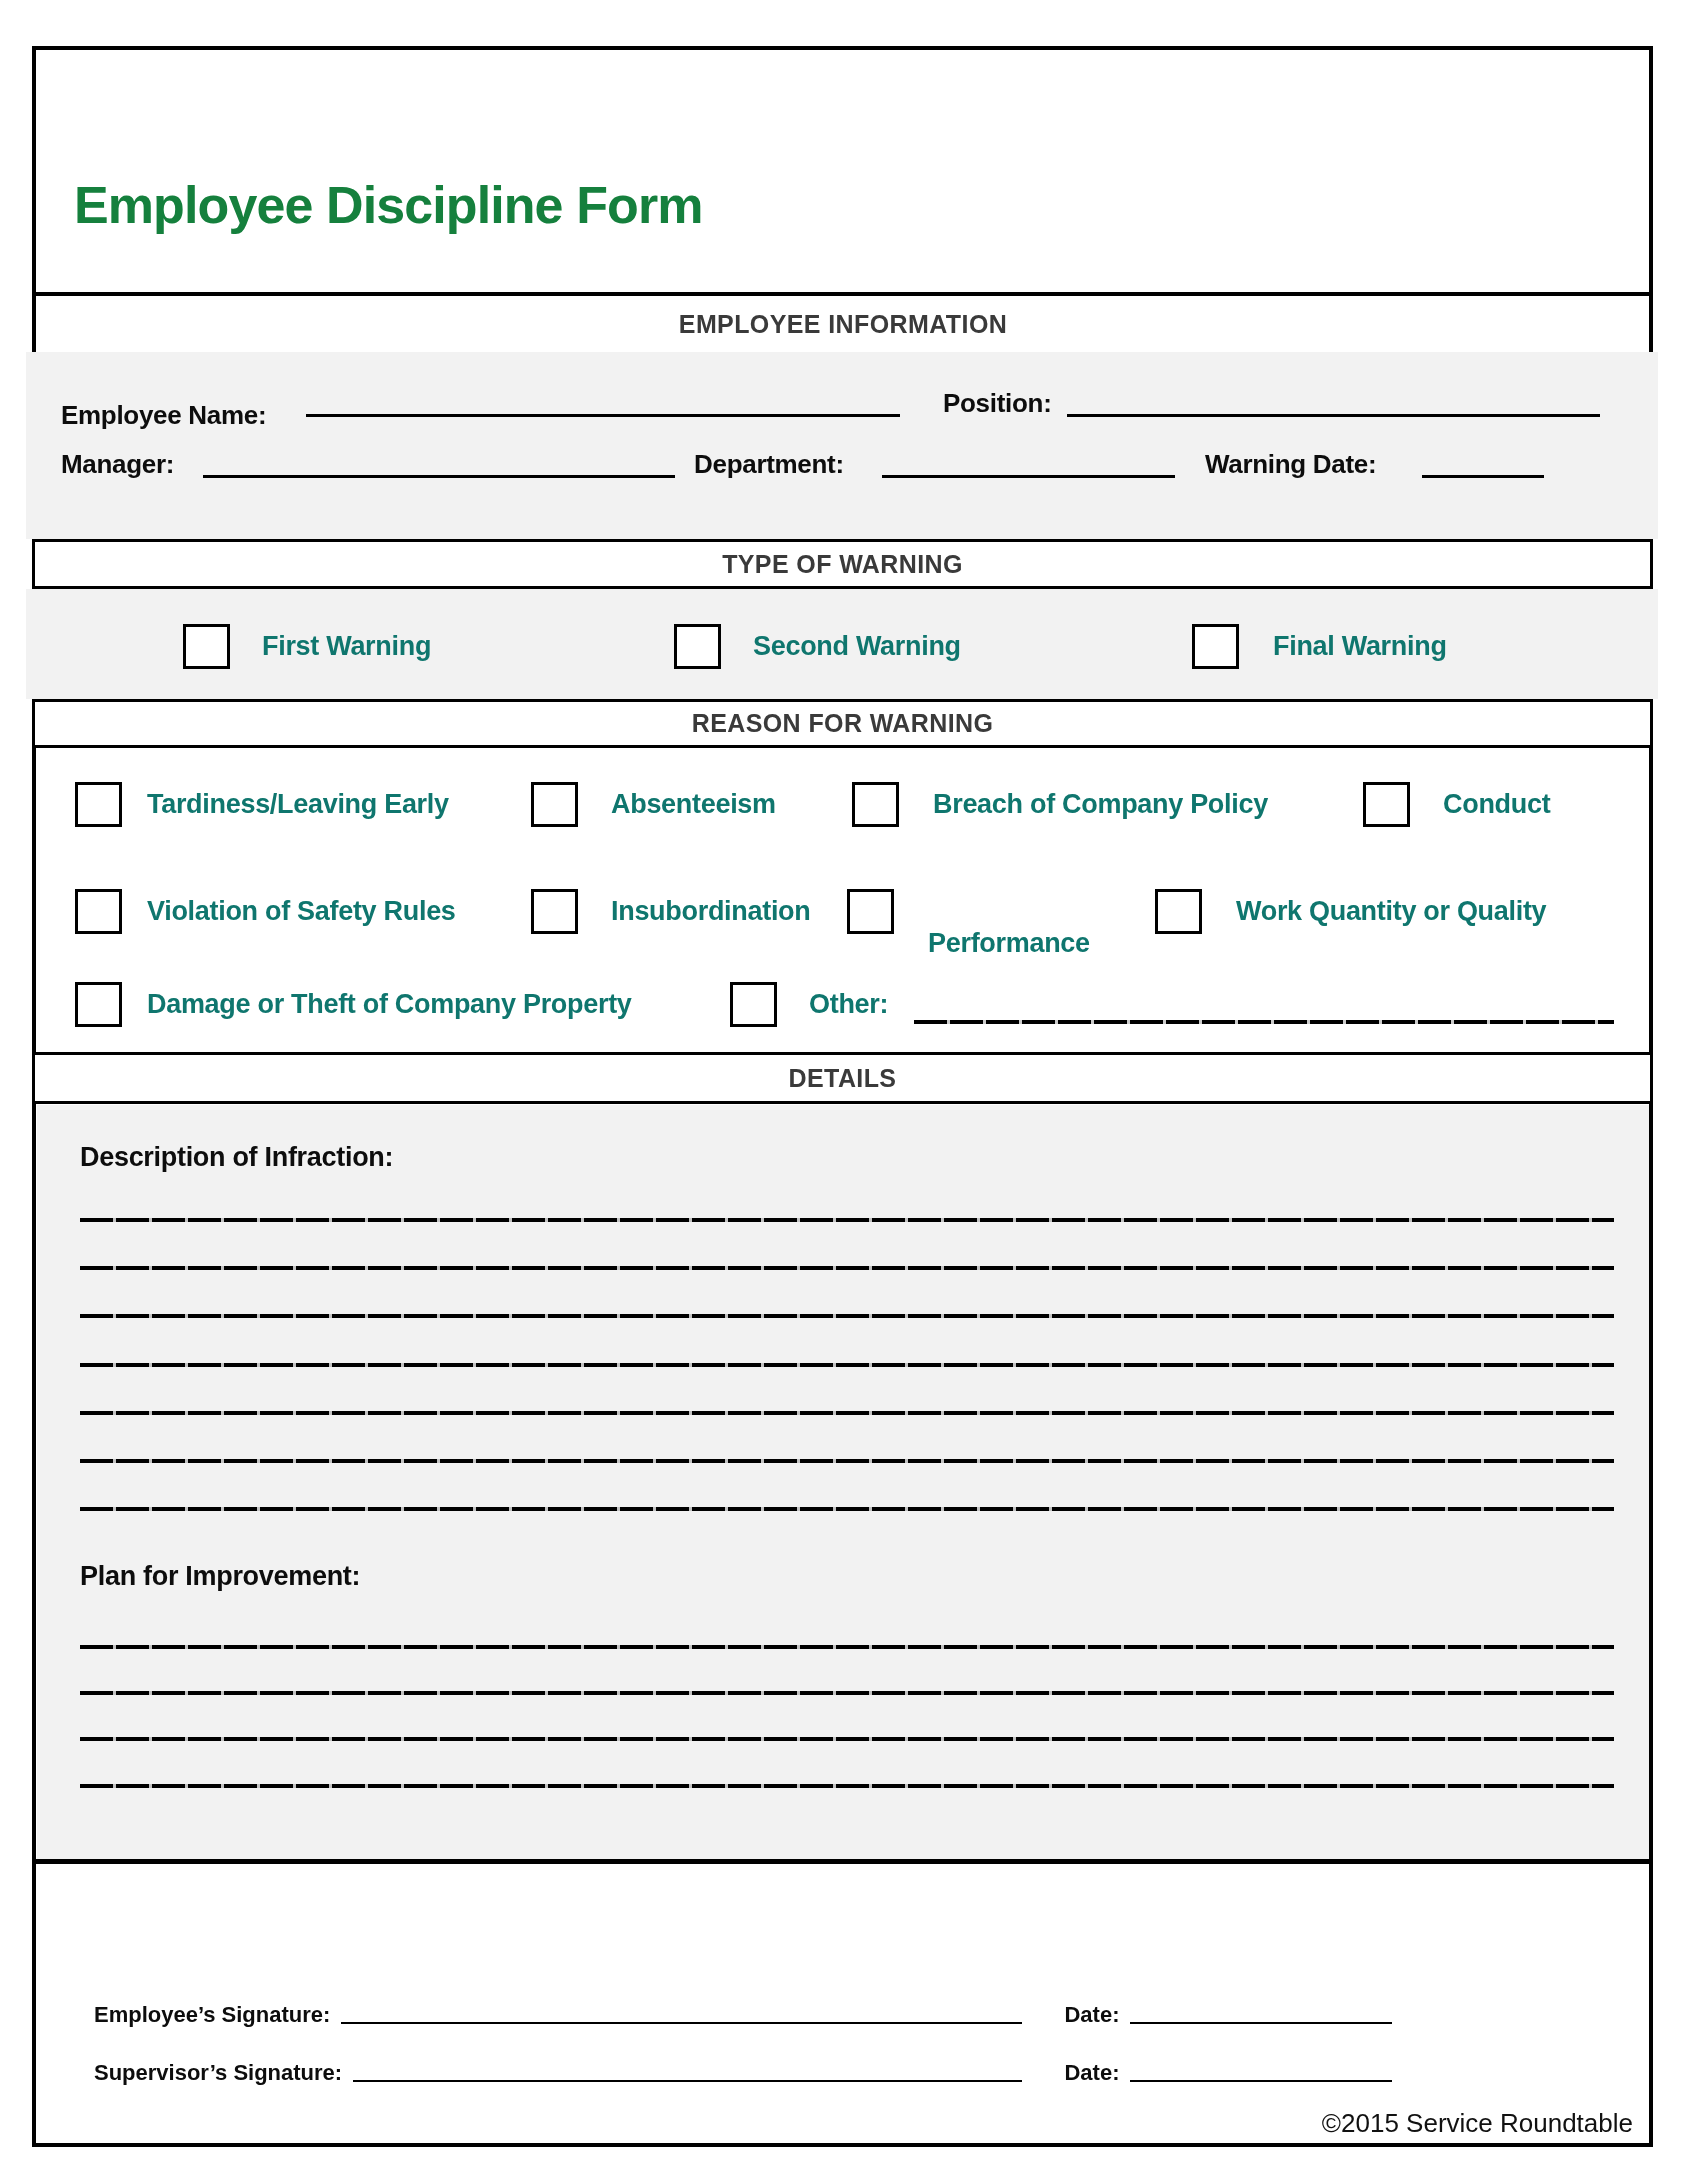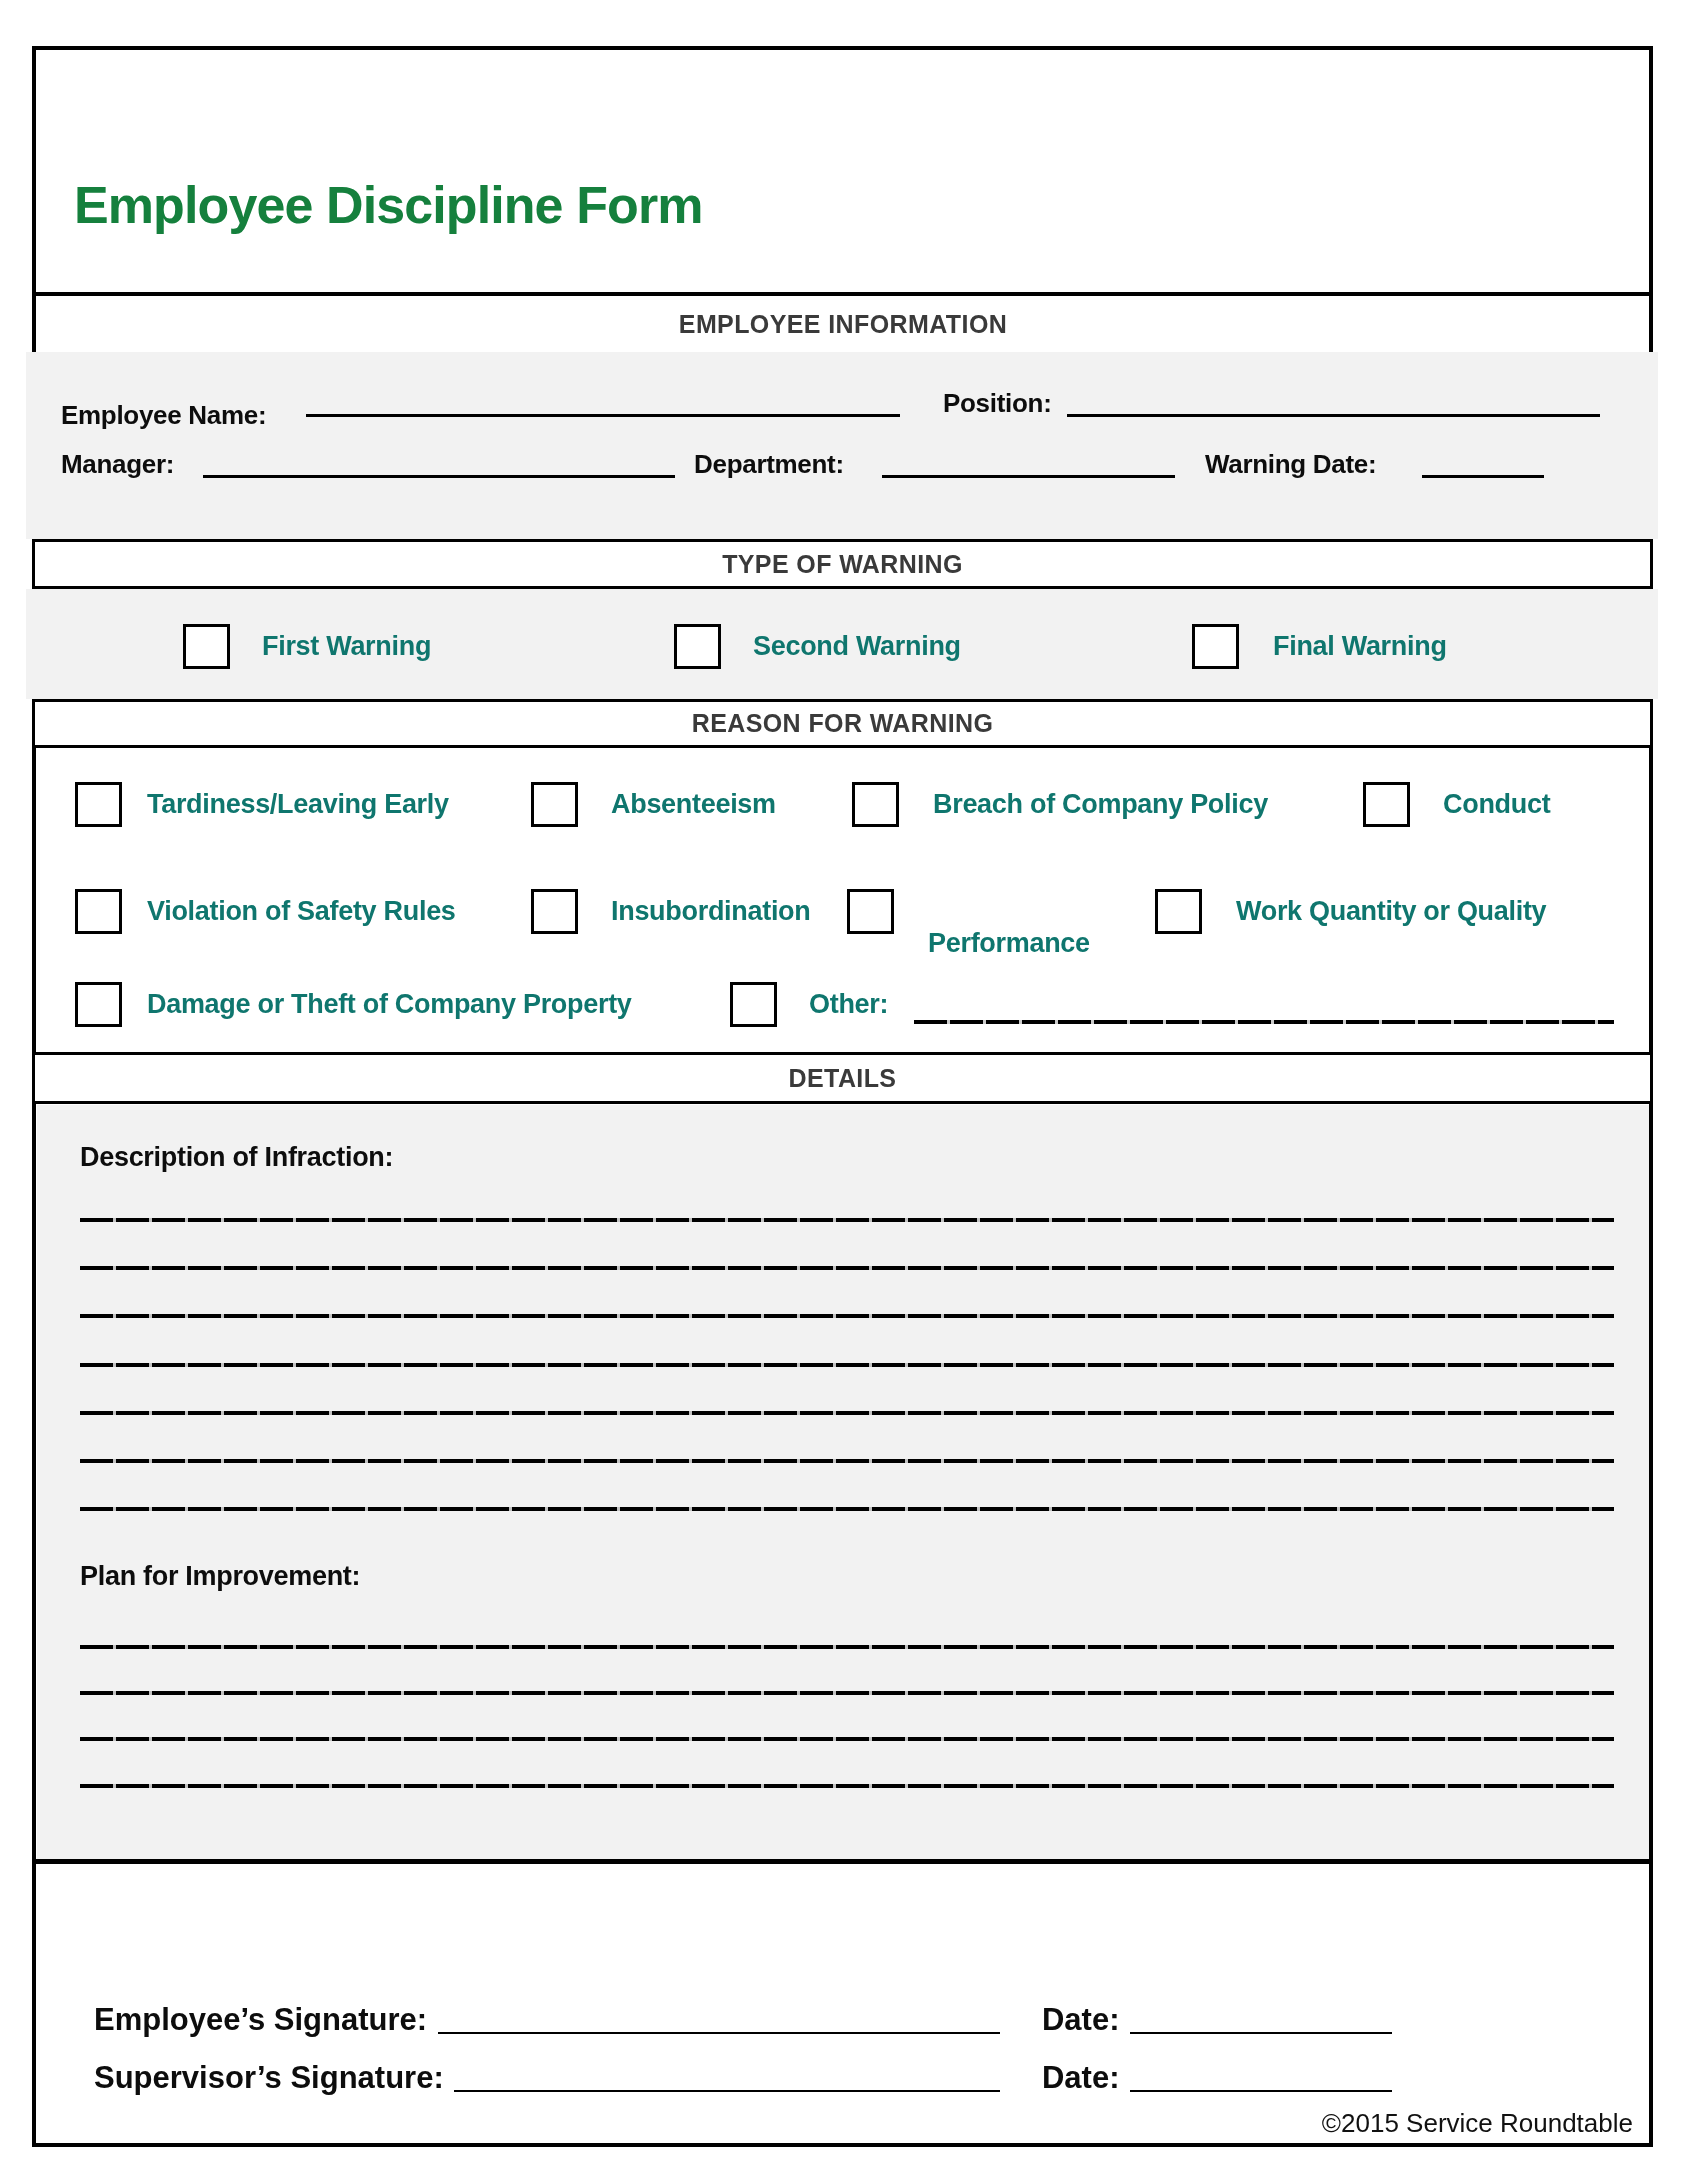--- a/index.html
+++ b/index.html
@@ -65,21 +65,21 @@
   }
 
   .notice {
     position:absolute; left:92px; top:1895px; width:1467px;
     font-size:26px; font-weight:bold; line-height:39px; letter-spacing:-0.2px; color:#0d0d0d;
   }
 
   .sigrow {
     position:absolute; left:94px; width:1298px;
     display:flex; align-items:flex-end;
-    font-size:31px; font-weight:bold; color:#0d0d0d;
+    font-size:22px; font-weight:bold; color:#0d0d0d;
   }
   .sigrow .lbl { white-space:nowrap; }
   .sigrow .wline { flex:1 1 auto; height:0; border-bottom:2.6px solid #000; margin-left:10.5px; margin-bottom:4.4px; }
   .sigrow .dlbl { white-space:nowrap; margin-left:42px; }
   .sigrow .dwline { width:262px; height:0; border-bottom:2.6px solid #000; margin-left:10.5px; margin-bottom:4.4px; }
 
   .copyright {
     position:absolute; right:54px; top:2108px;
     font-size:26px; font-weight:normal; color:#111; white-space:nowrap;
   }

